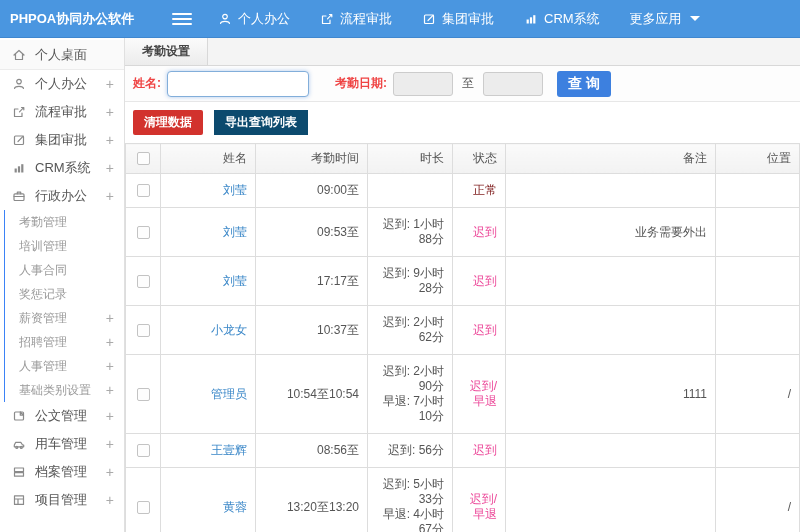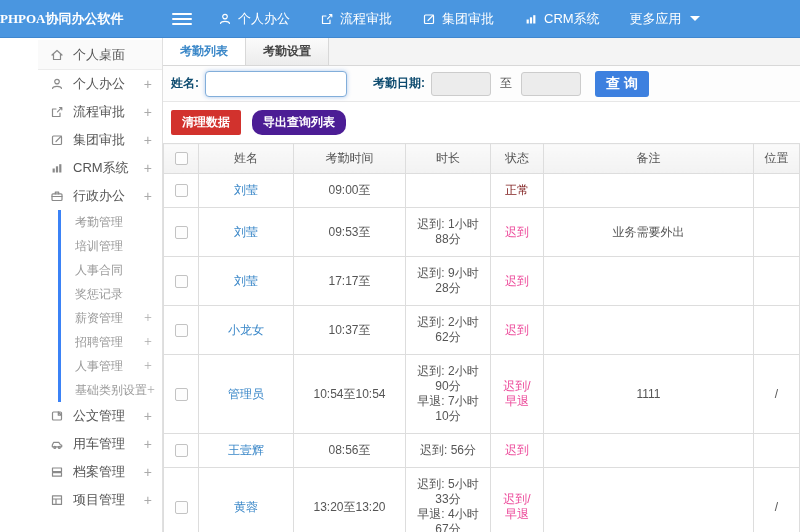--- a/index.html
+++ b/index.html
@@ -2,65 +2,65 @@
 <html><head>
 <meta charset="utf-8">
 <style>
   * { margin:0; padding:0; box-sizing:border-box; }
   html,body { width:800px; height:532px; overflow:hidden; }
   body { font-family:"Liberation Sans","DejaVu Sans",sans-serif; font-size:12px; color:#555; background:#fff; }
   .app { width:800px; height:532px; overflow:hidden; display:flex; flex-direction:column; }
 
   
   .topbar { height:38px; background:#4a96e0; display:flex; align-items:center; flex-shrink:0; color:#fff; border-bottom:1px solid #3f87cf; }
-  .logo { width:128px; font-weight:bold; font-size:13px; letter-spacing:0; white-space:nowrap;font-family:Liberation Serif, serif; }
+  .logo { width:128px; padding-left:10px; font-weight:bold; font-size:13px; letter-spacing:0; white-space:nowrap; }
   .hamburger { margin-left:44px; margin-right:26px; width:20px; cursor:pointer; }
   .hamburger span { display:block; height:2px; background:#fff; margin:3px 0; border-radius:1px; }
   .topnav { display:flex; align-items:center; }
   .topnav-item { display:flex; align-items:center; gap:6px; margin-right:30px; font-size:13px; cursor:pointer; white-space:nowrap; }
   .topnav-item svg { display:block; }
   .caret-down { width:0; height:0; border-left:5px solid transparent; border-right:5px solid transparent; border-top:5px solid #fff; margin-left:2px; }
 
   
-  .layout { display:flex; flex:1; min-height:0;padding-left:38px; }
+  .layout { display:flex; flex:1; min-height:0; }
 
   
   .sidebar { width:125px; flex-shrink:0; background:#fff; border-right:1px solid #e0e0e0; overflow:hidden; padding-top:2px; }
   .side-item { height:28px; display:flex; align-items:center; padding:0 10px 0 12px; font-size:13px; color:#555; cursor:pointer; white-space:nowrap; }
   .side-item.first { border-bottom:1px solid #ececec; background:#fafafa; height:30px; }
   .side-item .sicon { width:16px; margin-right:7px; display:flex; align-items:center; }
   .side-item .slabel { flex:1; overflow:hidden; }
   .expand-mark { color:#aaa; font-size:14px; font-weight:normal; }
-  .submenu { margin-left:20px; border-left:3px solid #3b82f6;font-family:Liberation Serif, serif; }
+  .submenu { margin-left:4px; border-left:1px solid #3b82f6; }
   .side-sub { height:24px; display:flex; align-items:center; padding:0 10px 0 14px; font-size:12px; color:#999; cursor:pointer; white-space:nowrap; }
   .side-sub .slabel { flex:1; }
 
   
   .main { flex:1; min-width:0; display:flex; flex-direction:column; background:#fff; }
 
   .tabbar { height:28px; flex-shrink:0; display:flex; background:#f4f4f4; border-bottom:1px solid #d8d8d8; }
   .tab { padding:0 17px; line-height:27px; font-size:12px; font-weight:bold; color:#444; background:linear-gradient(#fbfbfb,#ececec); border-right:1px solid #d8d8d8; cursor:pointer; white-space:nowrap; }
   .tab.active { background:#fff; color:#3a87c8; }
 
   .form-row { height:36px; flex-shrink:0; display:flex; align-items:center; padding-left:8px; border-bottom:1px solid #e7e7e7; background:#fdfdfd; }
-  .form-label { font-weight:bold; color:#0c4a6e; margin-right:6px; white-space:nowrap; }
+  .form-label { font-weight:bold; color:#ef4444; margin-right:6px; white-space:nowrap; }
   .name-input { width:142px; height:26px; border:1px solid #82aeda; border-radius:4px; box-shadow:0 0 4px rgba(82,140,220,.45); padding:0 6px; font-size:12px; outline:none; }
   .date-label { margin-left:26px; }
   .date-input { width:60px; height:24px; background:#ececec; border:1px solid #ccc; border-radius:3px; }
   .to-label { margin:0 9px; color:#555; }
   .btn-primary { margin-left:14px; height:26px; padding:0 11px; background:#3d80df; color:#fff; font-weight:bold; font-size:14px; border:none; border-radius:3px; cursor:pointer; white-space:nowrap; }
 
   .btn-row { flex-shrink:0; padding:8px 0 8px 8px; display:flex; gap:11px; }
   .btn-danger { height:25px; padding:0 11px; background:#d2322d; color:#fff; font-weight:bold; font-size:12px; border:none; border-radius:2px; cursor:pointer; white-space:nowrap; }
-  .btn-info { height:25px; padding:0 11px; background:#4c1d95; color:#fff; font-weight:bold; font-size:12px; border:none; border-radius:10px; cursor:pointer; white-space:nowrap; }
+  .btn-info { height:25px; padding:0 11px; background:#0c4a6e; color:#fff; font-weight:bold; font-size:12px; border:none; border-radius:0; cursor:pointer; white-space:nowrap; }
 
   
   .table-wrap { flex:1; min-height:0; overflow:hidden; }
   table { width:100%; border-collapse:collapse; table-layout:fixed; font-size:12px; }
-  th, td { border:1px solid #ddd; padding:9px 8px; text-align:center; vertical-align:middle; line-height:15px; overflow:hidden; }
+  th, td { border:1px solid #ddd; padding:9px 8px; text-align:right; vertical-align:middle; line-height:15px; overflow:hidden; }
   th { background:linear-gradient(#fafafa,#f2f2f2); font-weight:normal; color:#555; padding:7px 8px; }
   td.col-check, th.col-check { text-align:center; padding:6px 4px; }
   .checkbox { display:inline-block; width:13px; height:13px; border:1px solid #c3c3c3; border-radius:2px; background:#fdfdfd; vertical-align:middle; cursor:pointer; }
   .name-link { color:#3a87c8; cursor:pointer; text-decoration:none; }
   .status-late { color:#ec4899; }
   .status-normal { color:#7f1d1d; }
   .col-dur-cell { white-space:pre-line; color:#555; }
 </style>
 </head>
 <body>
@@ -253,21 +253,20 @@
             </svg>
           </span>
           <span class="slabel">项目管理</span>
           <span class="expand-mark">+</span>
         </div>
       </div>
 
     <div class="main">
 
       <div class="tabbar">
-          <div class="tab active">考勤列表</div>
           <div class="tab">考勤设置</div>
         </div>
 
       <div class="form-row">
         <span class="form-label">姓名:</span>
         <input class="name-input" type="text" value="" style="">
         <span class="form-label date-label">考勤日期:</span>
         <input class="date-input" type="text" value="" style="">
         <span class="to-label">至</span>
         <input class="date-input" type="text" value="" style="">

